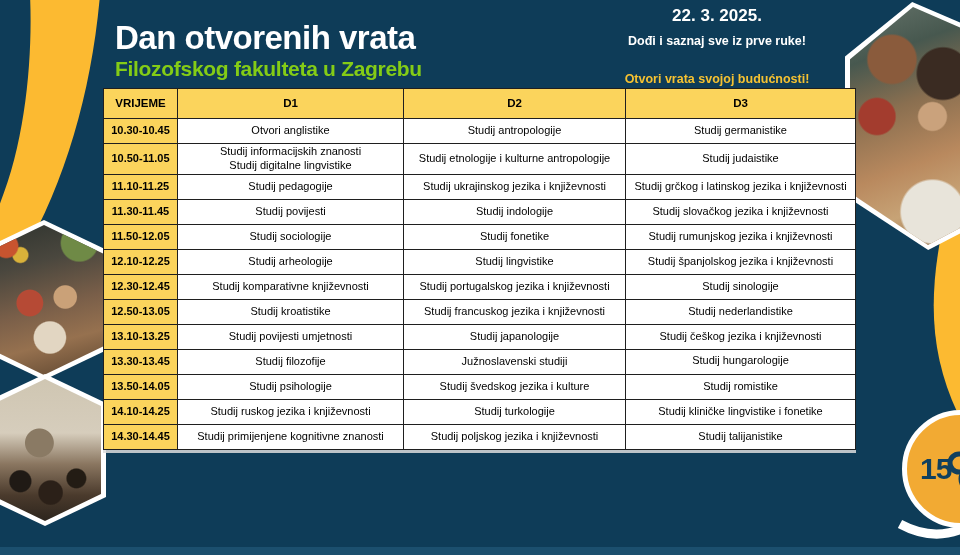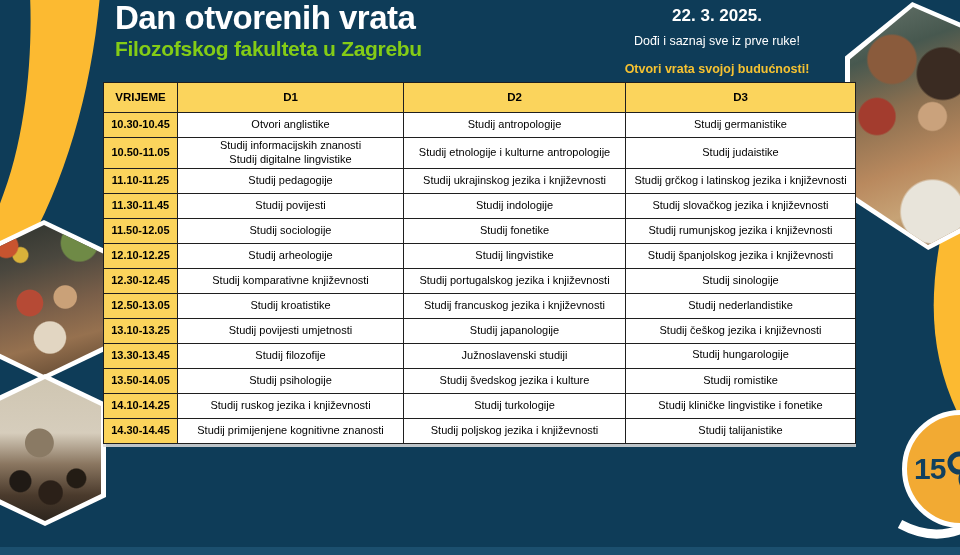--- a/index.html
+++ b/index.html
@@ -53,35 +53,35 @@
   }
 
   
   #anniversary-badge{
     position:absolute;left:902px;top:410px;width:118px;height:118px;z-index:3;
     background:#f2aa33;border:5px solid #ffffff;border-radius:50%;
     box-sizing:border-box;display:flex;align-items:center;justify-content:flex-start;
   }
   #anniversary-badge .badge-num{
     color:#11405e;font-weight:bold;font-size:30px;letter-spacing:-1px;
-    margin-left:7px;line-height:1;
+    margin-left:13px;line-height:1;
   }
   #anniversary-badge svg{position:absolute;left:0;top:0;}
 
   
-  .page-header{position:absolute;left:115px;top:0;z-index:4;}
+  .page-header{position:absolute;left:115px;top:20px;z-index:4;}
   .page-title{color:#ffffff;font-weight:bold;font-size:33px;line-height:1.1;letter-spacing:-0.5px;}
   .page-subtitle{color:#84cc16;font-weight:bold;font-size:21px;line-height:1.25;letter-spacing:-0.3px;}
   .side-header{position:absolute;left:612px;top:6px;width:210px;text-align:center;z-index:4;}
   .event-date{color:#ffffff;font-weight:bold;font-size:17px;margin-bottom:8px;}
-  .tagline-white{color:#ffffff;font-weight:normal;font-size:12.5px;margin-bottom:14px;}
+  .tagline-white{color:#ffffff;font-weight:bold;font-size:12.5px;margin-bottom:24px;}
   .tagline-yellow{color:#f6c231;font-weight:bold;font-size:12.5px;}
 
   
-  #schedule{position:absolute;left:103px;top:82px;z-index:5;
+  #schedule{position:absolute;left:103px;top:88px;z-index:5;
     border-collapse:collapse;table-layout:fixed;width:752px;
     box-shadow:0 3px 0 rgba(220,220,220,.85);}
   #schedule col.c-time{width:74px;}
   #schedule col.c-d1{width:226px;}
   #schedule col.c-d2{width:222px;}
   #schedule col.c-d3{width:230px;}
   #schedule th,#schedule td{
     border:1px solid #1f1f1f;text-align:center;vertical-align:middle;
     font-size:11px;color:#000;padding:1px 4px;white-space:pre-line;line-height:1.25;
   }

